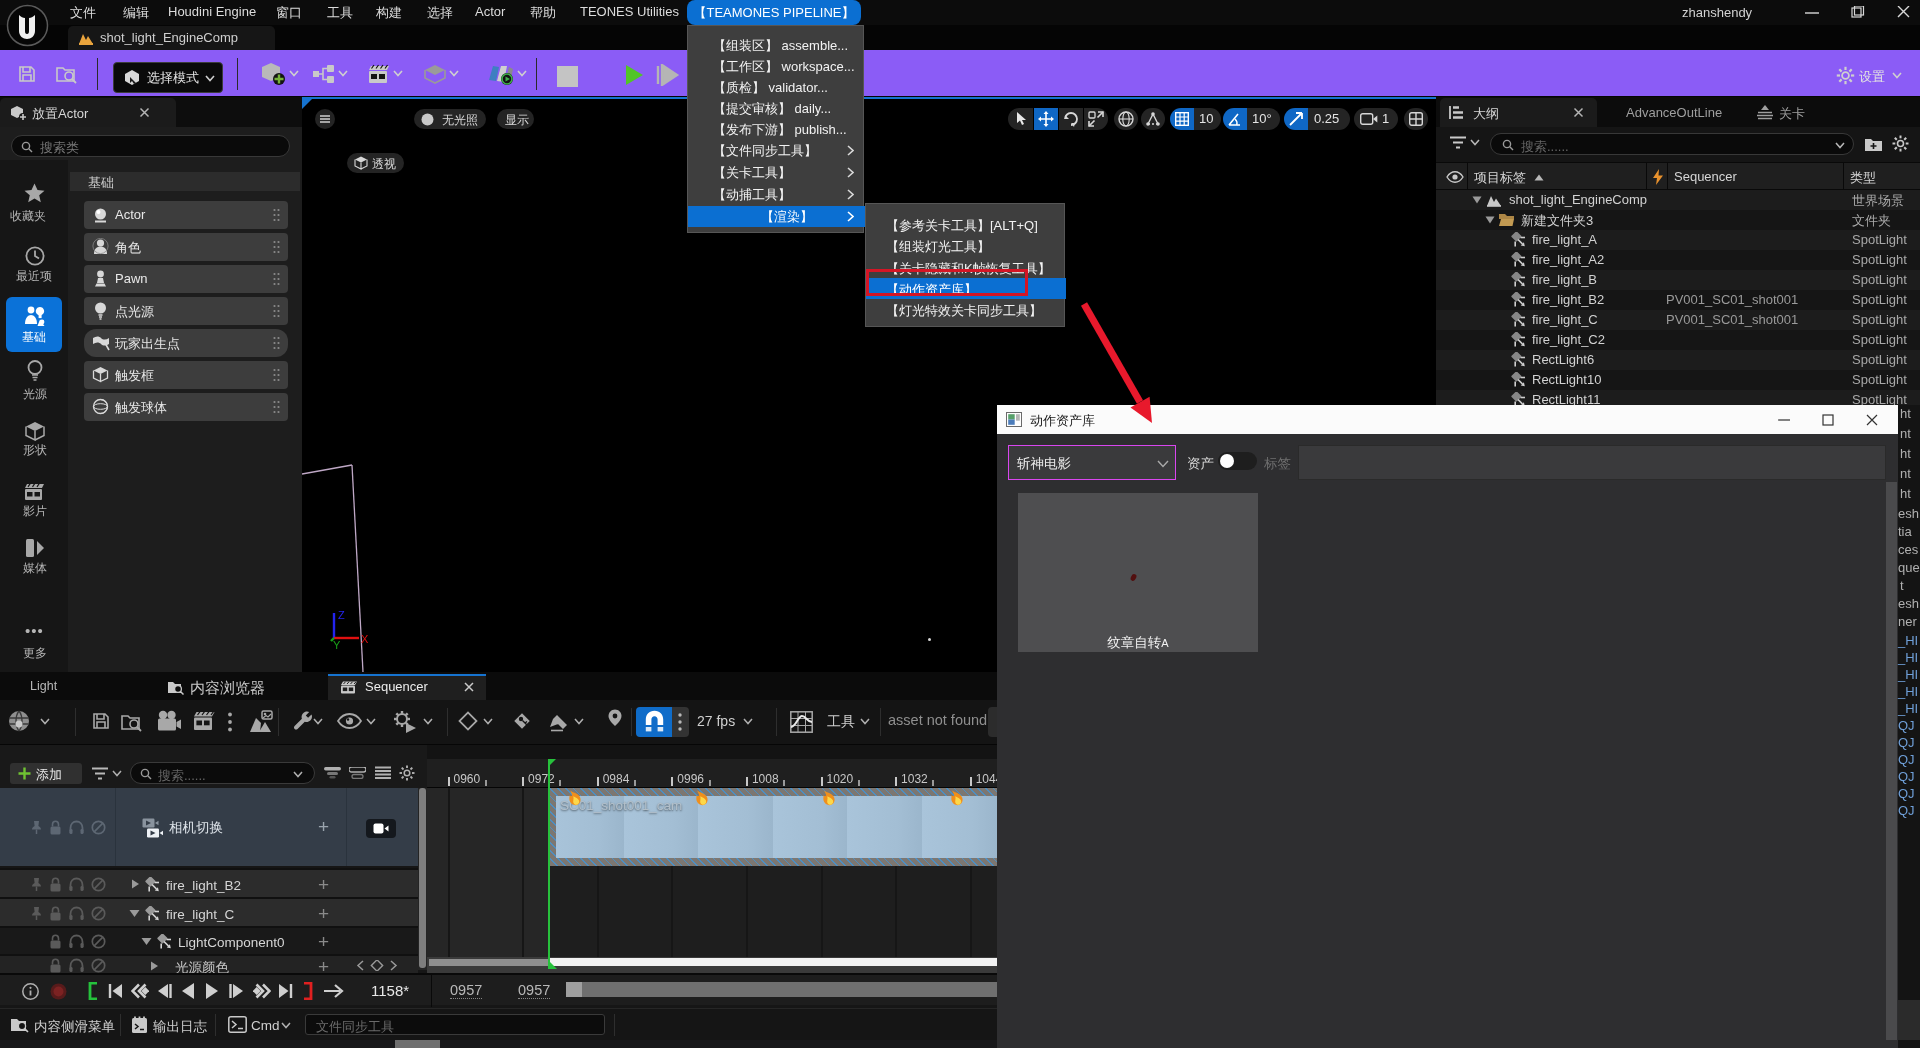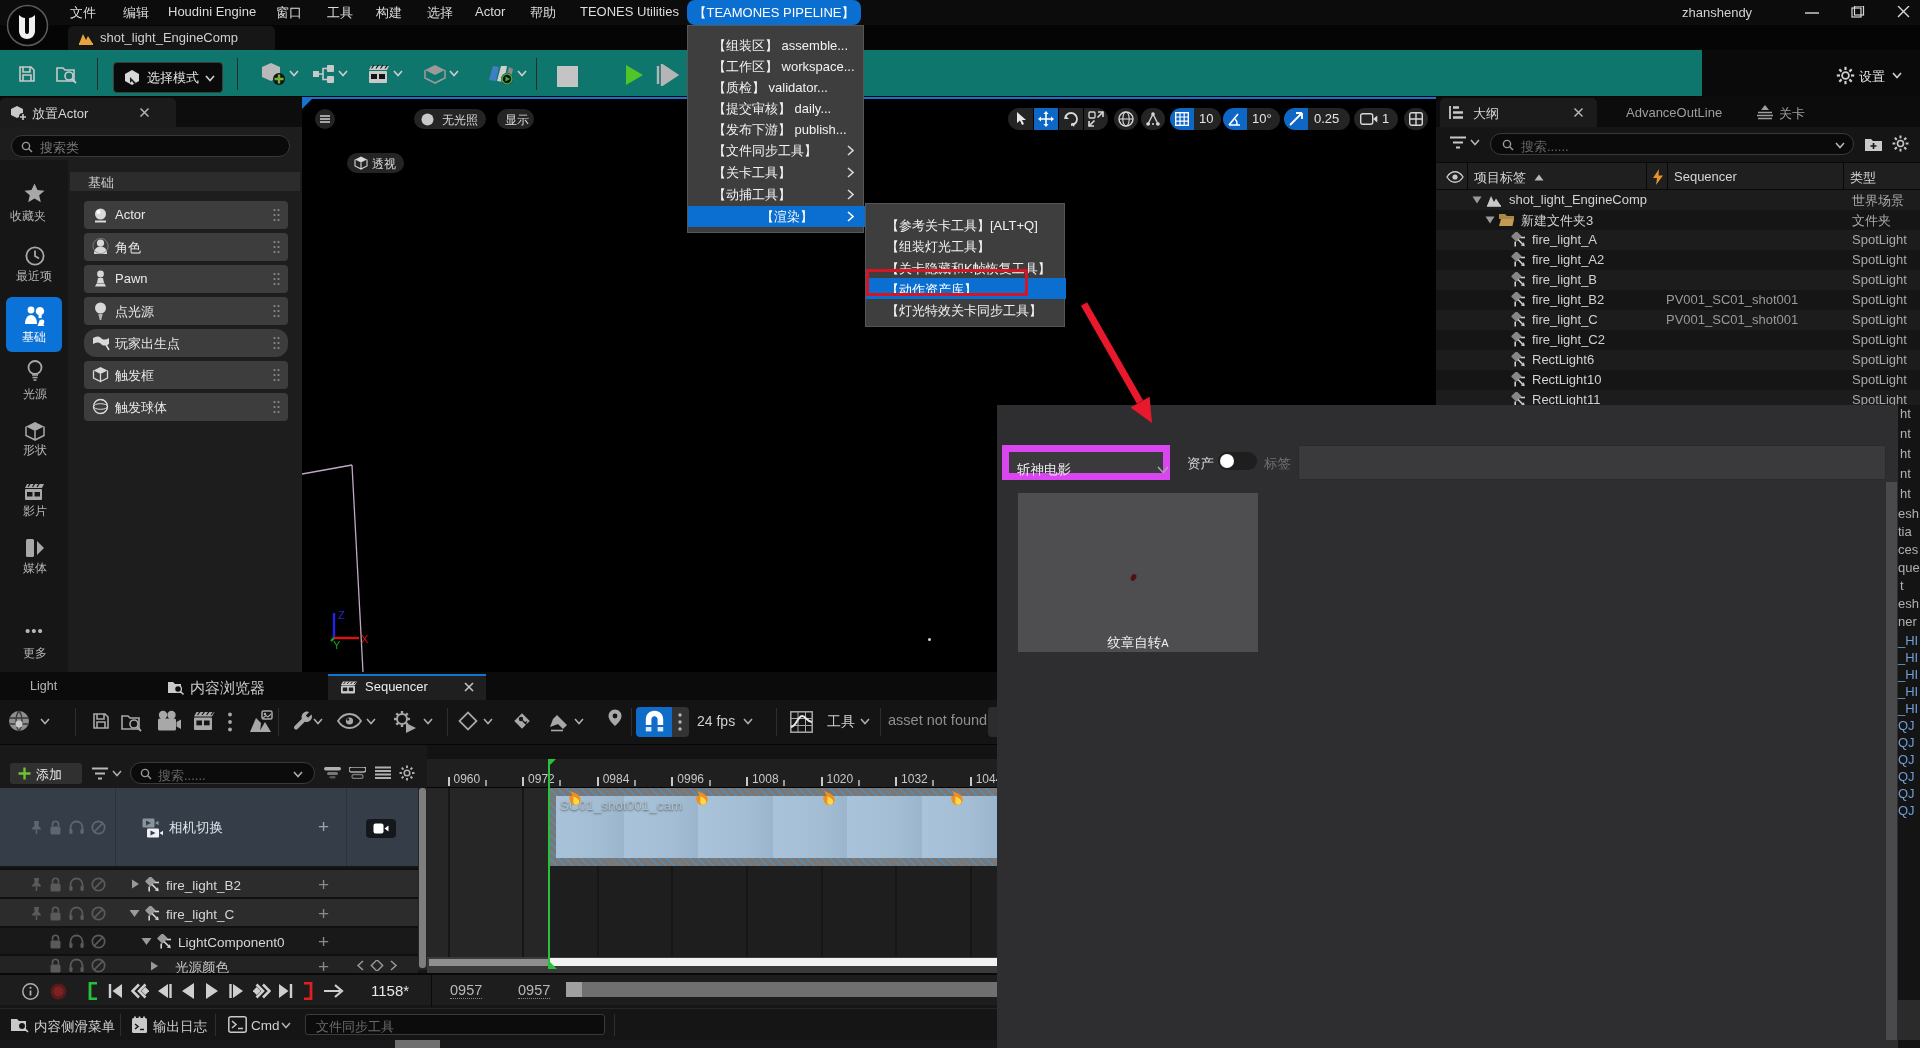--- a/index.html
+++ b/index.html
@@ -40,21 +40,21 @@
       </svg>
       <div class="txt" style="left:32px;top:4px;font-size:13px;color:#cfcfcf;">shot_light_EngineComp</div>
     </div>
   </div>
   <div id="uelogo" class="abs" style="left:6px;top:4px;width:43px;height:43px;z-index:5;">
     <svg width="43" height="43" viewBox="0 0 43 43">
       <circle cx="21.5" cy="21.5" r="20" fill="#060606" stroke="#5a5a5a" stroke-width="1.5"></circle>
       <path d="M13 11 C13 11 13 24 13 27 C13 32 17 35 21 35 C25 35 29 32 29 27 L29 11 C27 13 25 14 23 14 L23 27 C23 29 22.5 30 21 30 C19.5 30 19 29 19 27 L19 14 C17 14 15 13 13 11 Z" fill="#f0f0f0"></path>
     </svg>
   </div>
-  <div id="toolbar" class="abs" style="left:0;top:50px;width:1702px;height:47px;background:#0f766e;border-bottom:1px solid #050505;">
+  <div id="toolbar" class="abs" style="left:0;top:50px;width:1920px;height:47px;background:#8b5cf6;border-bottom:1px solid #050505;">
     <svg class="abs" style="left:18px;top:15px;" width="18" height="18" viewBox="0 0 18 18">
         <path d="M2 2 H13 L16 5 V16 H2 Z M5 2 V7 H12 V2 M5 16 V10 H13 V16" fill="none" stroke="#c9c9c9" stroke-width="1.6"></path>
       </svg>
     <svg class="abs" style="left:56px;top:14px;" width="22" height="20" viewBox="0 0 22 20">
         <path d="M1 4 H7 L9 6 H18 V17 H1 Z" fill="none" stroke="#c9c9c9" stroke-width="1.6"></path>
         <circle cx="13" cy="12" r="4" fill="none" stroke="#c9c9c9" stroke-width="1.6"></circle>
         <line x1="16" y1="15" x2="20" y2="19" stroke="#c9c9c9" stroke-width="1.8"></line>
       </svg>
     <div class="abs" style="left:97px;top:8px;width:1px;height:32px;background:#2a2a2a;"></div>
     <div class="abs" style="left:113px;top:12px;width:110px;height:31px;background:#0a0a0a;border:1px solid #3c3c3c;border-radius:4px;">
@@ -782,21 +782,21 @@
             <rect x="12.6" y="17" width="5.6" height="4.4" fill="#fff" opacity="0.85"></rect>
           </svg>
         </div>
     <div class="abs" style="left:672px;top:7px;width:17px;height:30px;background:#333;border-radius:0 4px 4px 0;">
           <svg class="abs" style="left:6px;top:6px;" width="4" height="18" viewBox="0 0 4 18">
             <circle cx="2" cy="2" r="1.7" fill="#b8b8b8"></circle>
             <circle cx="2" cy="9" r="1.7" fill="#b8b8b8"></circle>
             <circle cx="2" cy="16" r="1.7" fill="#b8b8b8"></circle>
           </svg>
         </div>
-    <div class="txt" style="left:697px;top:13px;font-size:14px;color:#cfcfcf;">24 fps</div>
+    <div class="txt" style="left:697px;top:13px;font-size:14px;color:#cfcfcf;">27 fps</div>
     <svg class="abs" style="left:743px;top:18px;" width="10" height="7" viewBox="0 0 10 7">
           <path d="M1 1 L5 5.5 L9 1" fill="none" stroke="#b0b0b0" stroke-width="1.5"></path>
         </svg>
     <div class="abs" style="left:776px;top:8px;width:1px;height:28px;background:#2e2e2e;"></div>
     <svg class="abs" style="left:790px;top:11px;" width="23" height="22" viewBox="0 0 23 22">
           <rect x="0.8" y="0.8" width="21.4" height="20.4" fill="none" stroke="#a8a8a8" stroke-width="1.5"></rect>
           <path d="M0.8 7.5 H22.2 M0.8 14.5 H22.2 M8 0.8 V21.2 M15.5 0.8 V21.2" stroke="#a8a8a8" stroke-width="1"></path>
           <path d="M1 16 C6 16 8 5 12 5 C16 5 17 11 22 11" fill="none" stroke="#e8e8e8" stroke-width="2"></path>
         </svg>
     <div class="txt" style="left:827px;top:13px;font-size:14px;color:#cfcfcf;">工具</div>
@@ -1178,21 +1178,39 @@
     <div class="abs" style="left:305px;top:5px;width:300px;height:21px;background:#0c0c0c;border:1px solid #3a3a3a;border-radius:3px;">
       <div class="txt" style="left:10px;top:3px;font-size:13px;color:#6a6a6a;">文件同步工具</div>
     </div>
     <div class="abs" style="left:614px;top:5px;width:1px;height:22px;background:#2e2e2e;"></div>
   </div>
   <div id="taskbar" class="abs" style="left:0;top:1040px;width:1920px;height:8px;background:#19191b;">
     <div class="abs" style="left:395px;top:0;width:45px;height:8px;background:#6f6f6f;"></div>
     <div class="txt" style="left:1868px;top:1px;font-size:11px;color:#e8e8e8;">11:28</div>
   </div>
   <div id="floatwin" class="abs" style="left:997px;top:405px;width:901px;height:643px;background:#2e2e30;">
-    <div class="abs" style="left:5px;top:40px;width:168px;height:35px;background:#3a3a3c;border:7px solid #d946ef;">
+    <div class="abs" style="left:0;top:0;width:901px;height:29px;background:#fbfbfb;">
+      <svg class="abs" style="left:9px;top:7px;" width="16" height="15" viewBox="0 0 16 15">
+          <rect x="0.5" y="0.5" width="15" height="14" fill="#fdfdfd" stroke="#6a6a6a" stroke-width="1"></rect>
+          <rect x="2.2" y="2.2" width="6.5" height="5.3" fill="#57a06a"></rect>
+          <rect x="2.2" y="7.5" width="6.5" height="5.3" fill="#4b7cba"></rect>
+          <rect x="10" y="2.2" width="3.8" height="6.5" fill="#b5b5b5"></rect>
+        </svg>
+      <div class="txt" style="left:33px;top:7px;font-size:13px;color:#1a1a1a;">动作资产库</div>
+      <svg class="abs" style="left:780px;top:8px;" width="14" height="14" viewBox="0 0 14 14">
+          <line x1="1" y1="7" x2="13" y2="7" stroke="#333" stroke-width="1.2"></line>
+        </svg>
+      <svg class="abs" style="left:824px;top:8px;" width="14" height="14" viewBox="0 0 14 14">
+          <rect x="2" y="2" width="10" height="10" fill="none" stroke="#333" stroke-width="1.2"></rect>
+        </svg>
+      <svg class="abs" style="left:868px;top:8px;" width="14" height="14" viewBox="0 0 14 14">
+          <path d="M2 2 L12 12 M12 2 L2 12" stroke="#333" stroke-width="1.2"></path>
+        </svg>
+    </div>
+    <div class="abs" style="left:11px;top:40px;width:168px;height:35px;background:#3a3a3c;border:1px solid #d946ef;">
       <div class="txt" style="left:8px;top:9px;font-size:13.5px;color:#e8e8e8;">斩神电影</div>
       <svg class="abs" style="left:148px;top:14px;" width="12" height="8" viewBox="0 0 12 8">
           <path d="M1 1 L6 6.5 L11 1" fill="none" stroke="#aaa" stroke-width="1.4"></path>
         </svg>
     </div>
     <div class="txt" style="left:190px;top:50px;font-size:13.5px;color:#dadada;">资产</div>
     <div class="abs" style="left:221px;top:47px;width:39px;height:18px;background:#1e1e1e;border-radius:9px;">
       <div class="abs" style="left:2px;top:2px;width:14px;height:14px;background:#fff;border-radius:50%;"></div>
     </div>
     <div class="txt" style="left:267px;top:50px;font-size:13.5px;color:#6f6f6f;">标签</div>

